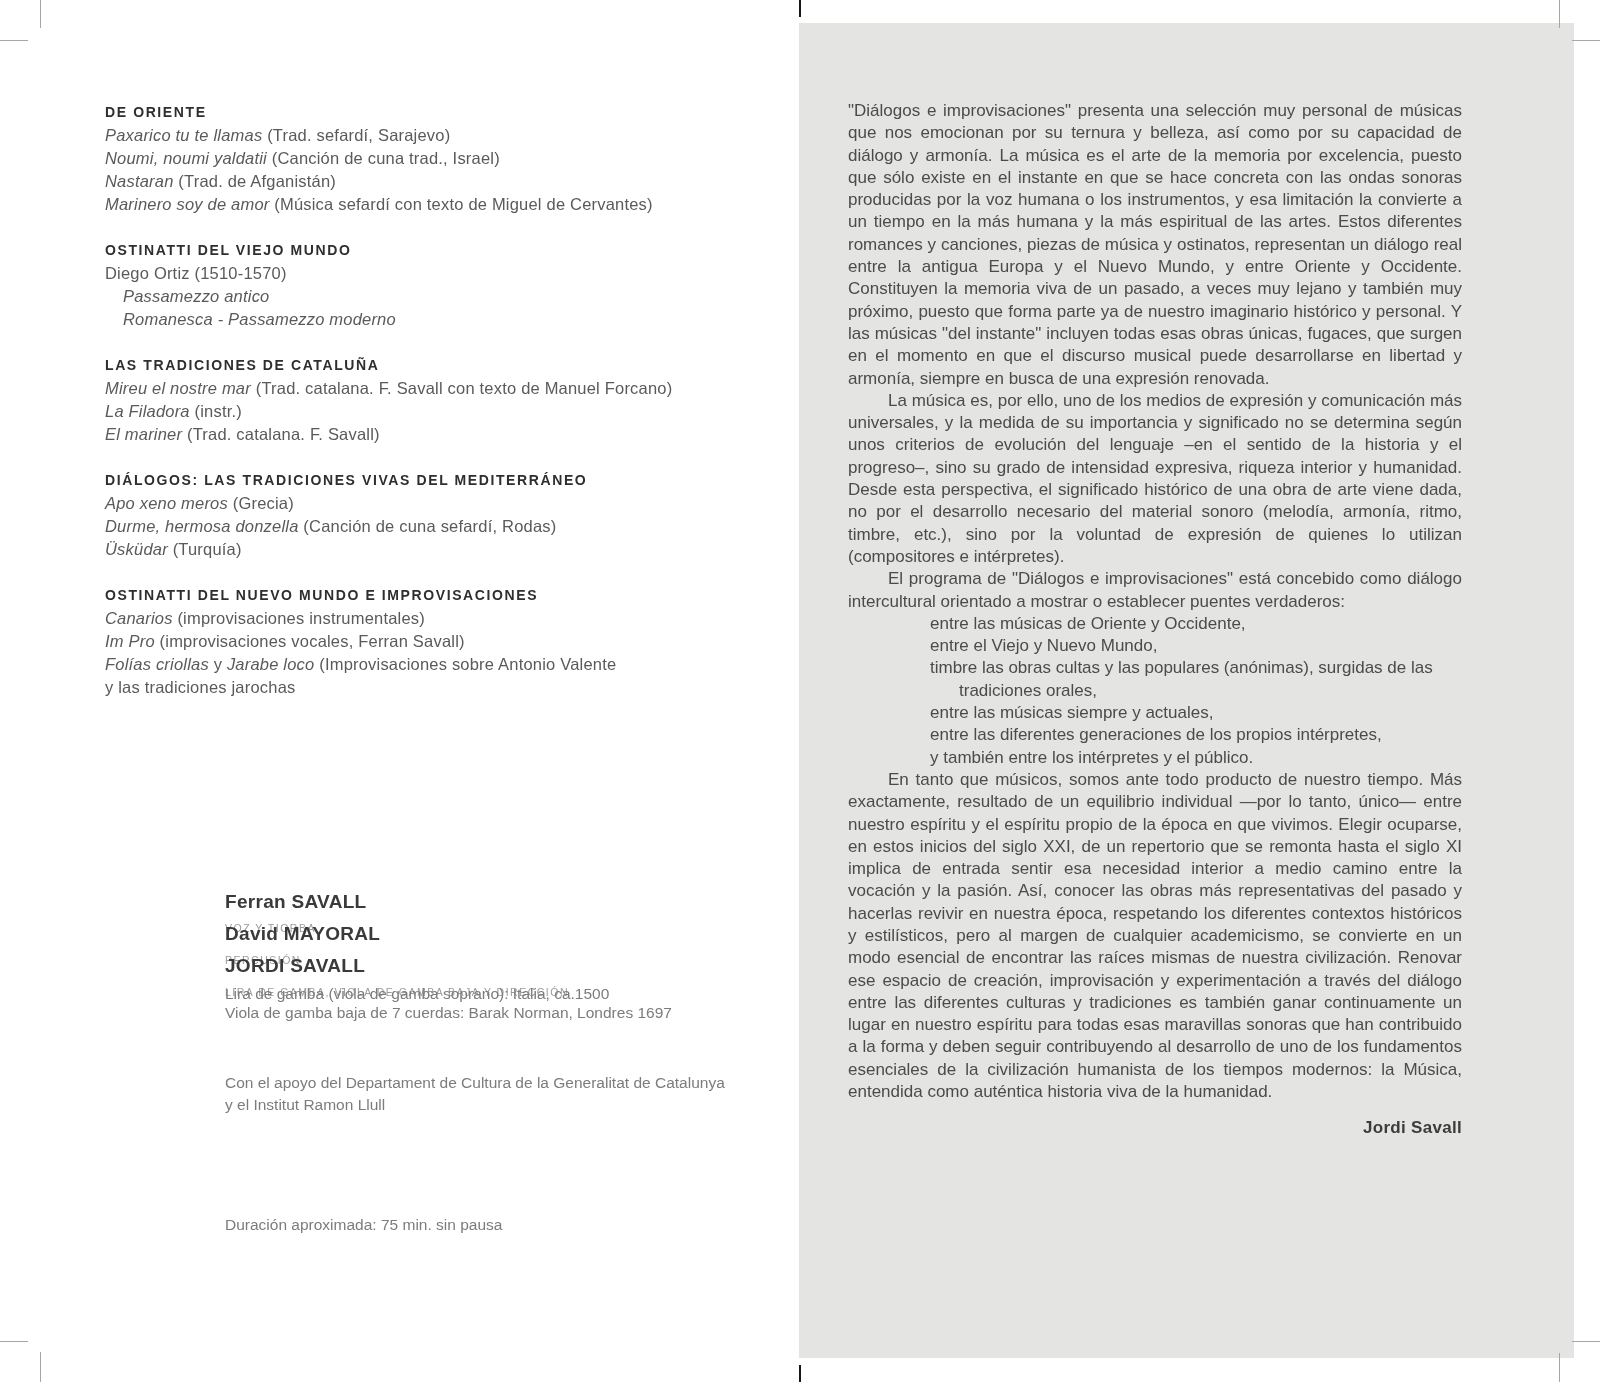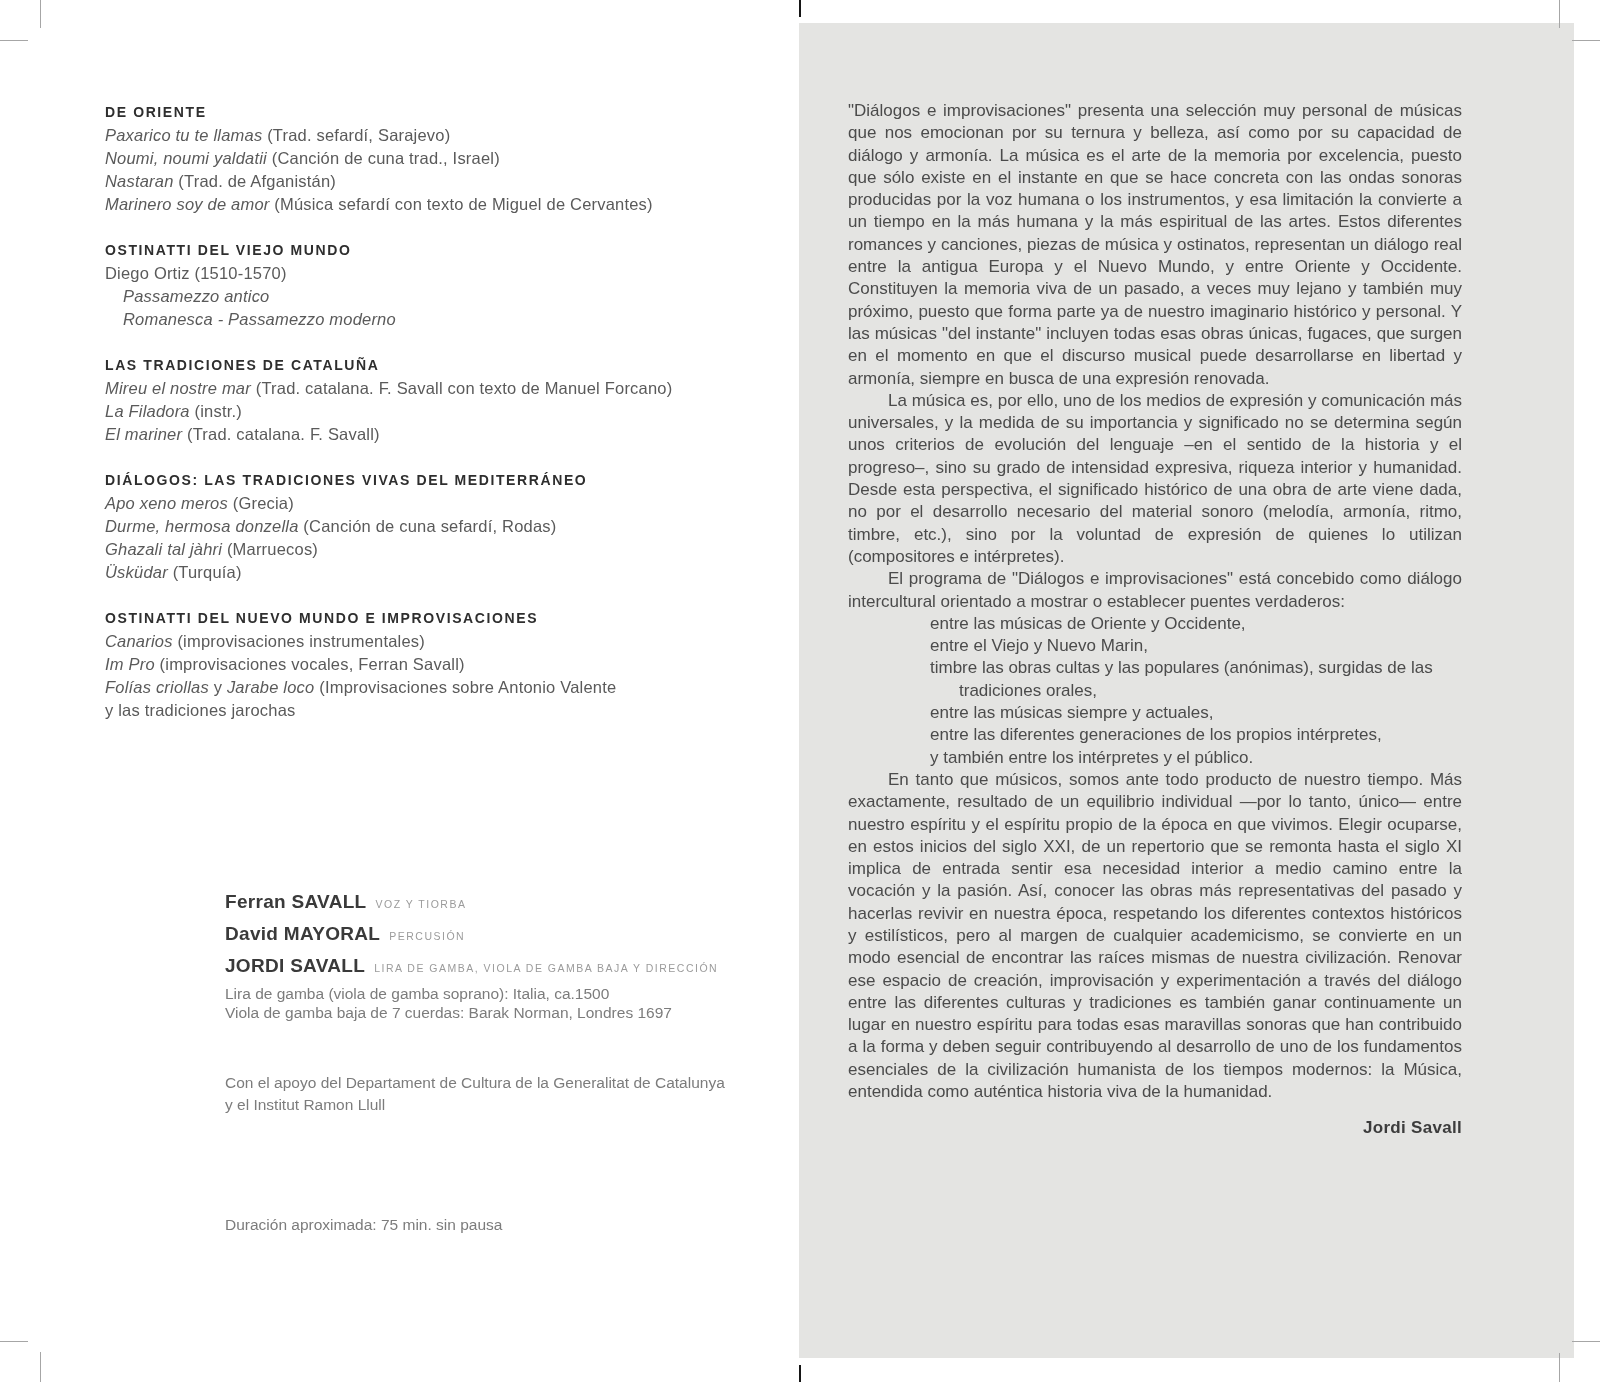--- a/index.html
+++ b/index.html
@@ -26,21 +26,21 @@
     font-size:14px; font-weight:bold; color:#2e2e2e;
     letter-spacing:1.6px; line-height:23px;
   }
   .program-entry {
     font-size:16.5px; color:#5a5a5a; line-height:23px; letter-spacing:0.2px;
   }
   .program-entry.indent { padding-left:18px; }
   .it { font-style:italic; }
 
   .performers { position:absolute; left:225px; top:891px; }
-  .performer-row { display:flex; align-items:baseline; gap:9px; height:32px; white-space:nowrap; }
+  .performer-row { display:flex; align-items:baseline; gap:9px; height:32px; white-space:nowrap;flex-direction:column; }
   .performer-name { font-size:19px; font-weight:bold; color:#3a3a3a; letter-spacing:0.3px; }
   .performer-role { font-size:10.5px; color:#9b9b9b; letter-spacing:1.5px; }
 
   .instruments { position:absolute; left:225px; top:984px; }
   .instrument-line { font-size:15.5px; color:#7c7c7c; line-height:19px; white-space:nowrap; }
 
   .credits { position:absolute; left:225px; top:1072px; }
   .credit-line { font-size:15.5px; color:#7c7c7c; line-height:22px; white-space:nowrap; }
 
   .duration { position:absolute; left:225px; top:1216px; font-size:15.5px; color:#7c7c7c; }
@@ -92,21 +92,20 @@
       <div class="program-section">
         <div class="section-heading">LAS TRADICIONES DE CATALUÑA</div>
         <div class="program-entry"><span class="it">Mireu el nostre mar</span><span class="rg"> (Trad. catalana. F. Savall con texto de Manuel Forcano)</span></div>
         <div class="program-entry"><span class="it">La Filadora</span><span class="rg"> (instr.)</span></div>
         <div class="program-entry"><span class="it">El mariner</span><span class="rg"> (Trad. catalana. F. Savall)</span></div>
       </div>
       <div class="program-section">
         <div class="section-heading">DIÁLOGOS: LAS TRADICIONES VIVAS DEL MEDITERRÁNEO</div>
         <div class="program-entry"><span class="it">Apo xeno meros</span><span class="rg"> (Grecia)</span></div>
         <div class="program-entry"><span class="it">Durme, hermosa donzella</span><span class="rg"> (Canción de cuna sefardí, Rodas)</span></div>
-        <div class="program-entry"><span class="it">Ghazali tal jàhri</span><span class="rg"> (Marruecos)</span></div>
         <div class="program-entry"><span class="it">Üsküdar</span><span class="rg"> (Turquía)</span></div>
       </div>
       <div class="program-section">
         <div class="section-heading">OSTINATTI DEL NUEVO MUNDO E IMPROVISACIONES</div>
         <div class="program-entry"><span class="it">Canarios</span><span class="rg"> (improvisaciones instrumentales)</span></div>
         <div class="program-entry"><span class="it">Im Pro</span><span class="rg"> (improvisaciones vocales, Ferran Savall)</span></div>
         <div class="program-entry"><span class="it">Folías criollas</span><span class="rg"> y </span><span class="it">Jarabe loco</span><span class="rg"> (Improvisaciones sobre Antonio Valente</span></div>
         <div class="program-entry"><span class="rg">y las tradiciones jarochas</span></div>
       </div>
     </div>
@@ -138,21 +137,21 @@
 
   <div class="duration">Duración aproximada: 75 min. sin pausa</div>
 </div>
 
 <div class="right-page">
   <div class="essay" id="essay">
       <p lang="es">"Diálogos e improvisaciones" presenta una selección muy personal de músicas que nos emocionan por su ternura y belleza, así como por su capacidad de diálogo y armonía. La música es el arte de la memoria por excelencia, puesto que sólo existe en el instante en que se hace concreta con las ondas sonoras producidas por la voz humana o los instrumentos, y esa limitación la convierte a un tiempo en la más humana y la más espiritual de las artes. Estos diferentes romances y canciones, piezas de música y ostinatos, representan un diálogo real entre la antigua Europa y el Nuevo Mundo, y entre Oriente y Occidente. Constituyen la memoria viva de un pasado, a veces muy lejano y también muy próximo, puesto que forma parte ya de nuestro imaginario histórico y personal. Y las músicas "del instante" incluyen todas esas obras únicas, fugaces, que surgen en el momento en que el discurso musical puede desarrollarse en libertad y armonía, siempre en busca de una expresión renovada.</p>
       <p class="indent" lang="es">La música es, por ello, uno de los medios de expresión y comunicación más universales, y la medida de su importancia y significado no se determina según unos criterios de evolución del lenguaje –en el sentido de la historia y el progreso–, sino su grado de intensidad expresiva, riqueza interior y humanidad. Desde esta perspectiva, el significado histórico de una obra de arte viene dada, no por el desarrollo necesario del material sonoro (melodía, armonía, ritmo, timbre, etc.), sino por la voluntad de expresión de quienes lo utilizan (compositores e intérpretes).</p>
       <p class="indent" lang="es">El programa de "Diálogos e improvisaciones" está concebido como diálogo intercultural orientado a mostrar o establecer puentes verdaderos:</p>
       <div class="list-item">entre las músicas de Oriente y Occidente,</div>
-      <div class="list-item">entre el Viejo y Nuevo Marin,</div>
+      <div class="list-item">entre el Viejo y Nuevo Mundo,</div>
       <div class="list-item">timbre las obras cultas y las populares (anónimas), surgidas de las tradiciones orales,</div>
       <div class="list-item">entre las músicas siempre y actuales,</div>
       <div class="list-item">entre las diferentes generaciones de los propios intérpretes,</div>
       <div class="list-item">y también entre los intérpretes y el público.</div>
       <p class="indent" lang="es">En tanto que músicos, somos ante todo producto de nuestro tiempo. Más exactamente, resultado de un equilibrio individual —por lo tanto, único— entre nuestro espíritu y el espíritu propio de la época en que vivimos. Elegir ocuparse, en estos inicios del siglo XXI, de un repertorio que se remonta hasta el siglo XI implica de entrada sentir esa necesidad interior a medio camino entre la vocación y la pasión. Así, conocer las obras más representativas del pasado y hacerlas revivir en nuestra época, respetando los diferentes contextos históricos y estilísticos, pero al margen de cualquier academicismo, se convierte en un modo esencial de encontrar las raíces mismas de nuestra civilización. Renovar ese espacio de creación, improvisación y experimentación a través del diálogo entre las diferentes culturas y tradiciones es también ganar continuamente un lugar en nuestro espíritu para todas esas maravillas sonoras que han contribuido a la forma y deben seguir contribuyendo al desarrollo de uno de los fundamentos esenciales de la civilización humanista de los tiempos modernos: la Música, entendida como auténtica historia viva de la humanidad.</p>
     </div>
   <div class="signature">Jordi Savall</div>
 </div>
 
 <div class="mark v" style="left:40px; top:0; height:28px;"></div>

